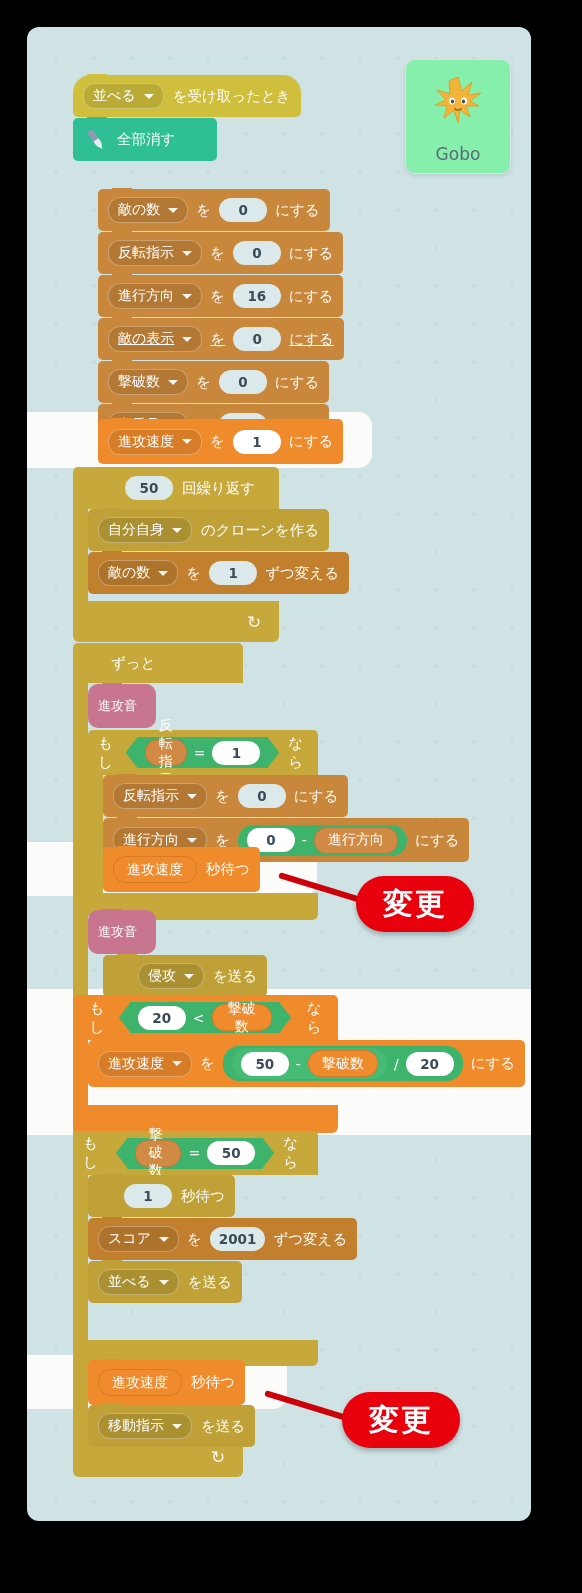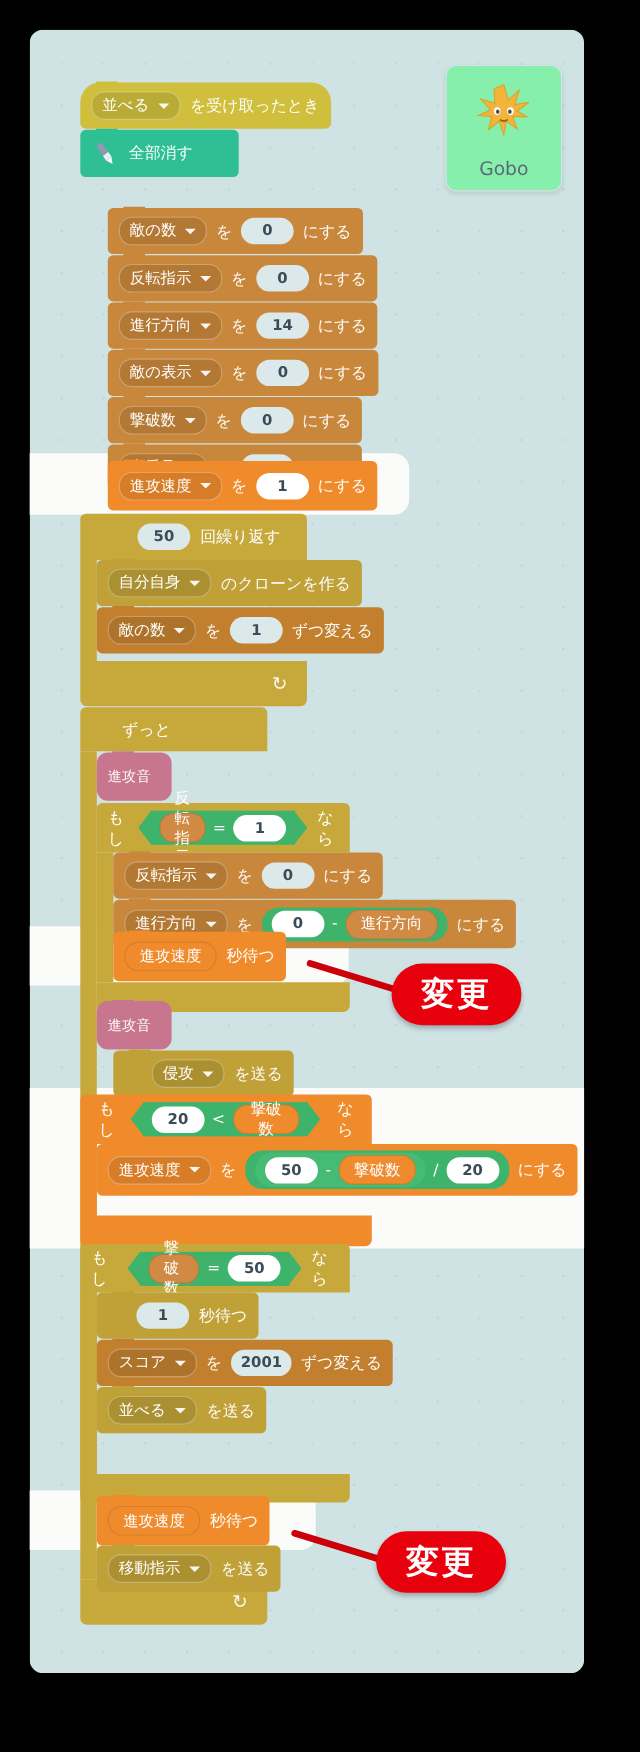--- a/index.html
+++ b/index.html
@@ -135,25 +135,25 @@
       <span class="t" style="margin:0 8px;">を</span>
       <span class="num">0</span>
       <span class="t" style="margin-left:8px;">にする</span>
     </div>
 
     <div class="blk c-var" style="left:71px;top:248px;height:42px;">
       <span class="pill drop pill-var">
           <span>進行方向</span>
         </span>
       <span class="t" style="margin:0 8px;">を</span>
-      <span class="num">14</span>
-      <span class="t" style="margin-left:8px;">にする</span>
-    </div>
-
-    <div class="blk c-var" style="left:71px;top:291px;height:42px;">
+      <span class="num">16</span>
+      <span class="t" style="margin-left:8px;">にする</span>
+    </div>
+
+    <div class="blk c-var" style="left:71px;top:291px;height:42px;text-decoration:underline;">
       <span class="pill drop pill-var">
           <span>敵の表示</span>
         </span>
       <span class="t" style="margin:0 8px;">を</span>
       <span class="num">0</span>
       <span class="t" style="margin-left:8px;">にする</span>
     </div>
 
     <div class="blk c-var" style="left:71px;top:334px;height:42px;">
       <span class="pill drop pill-var">

